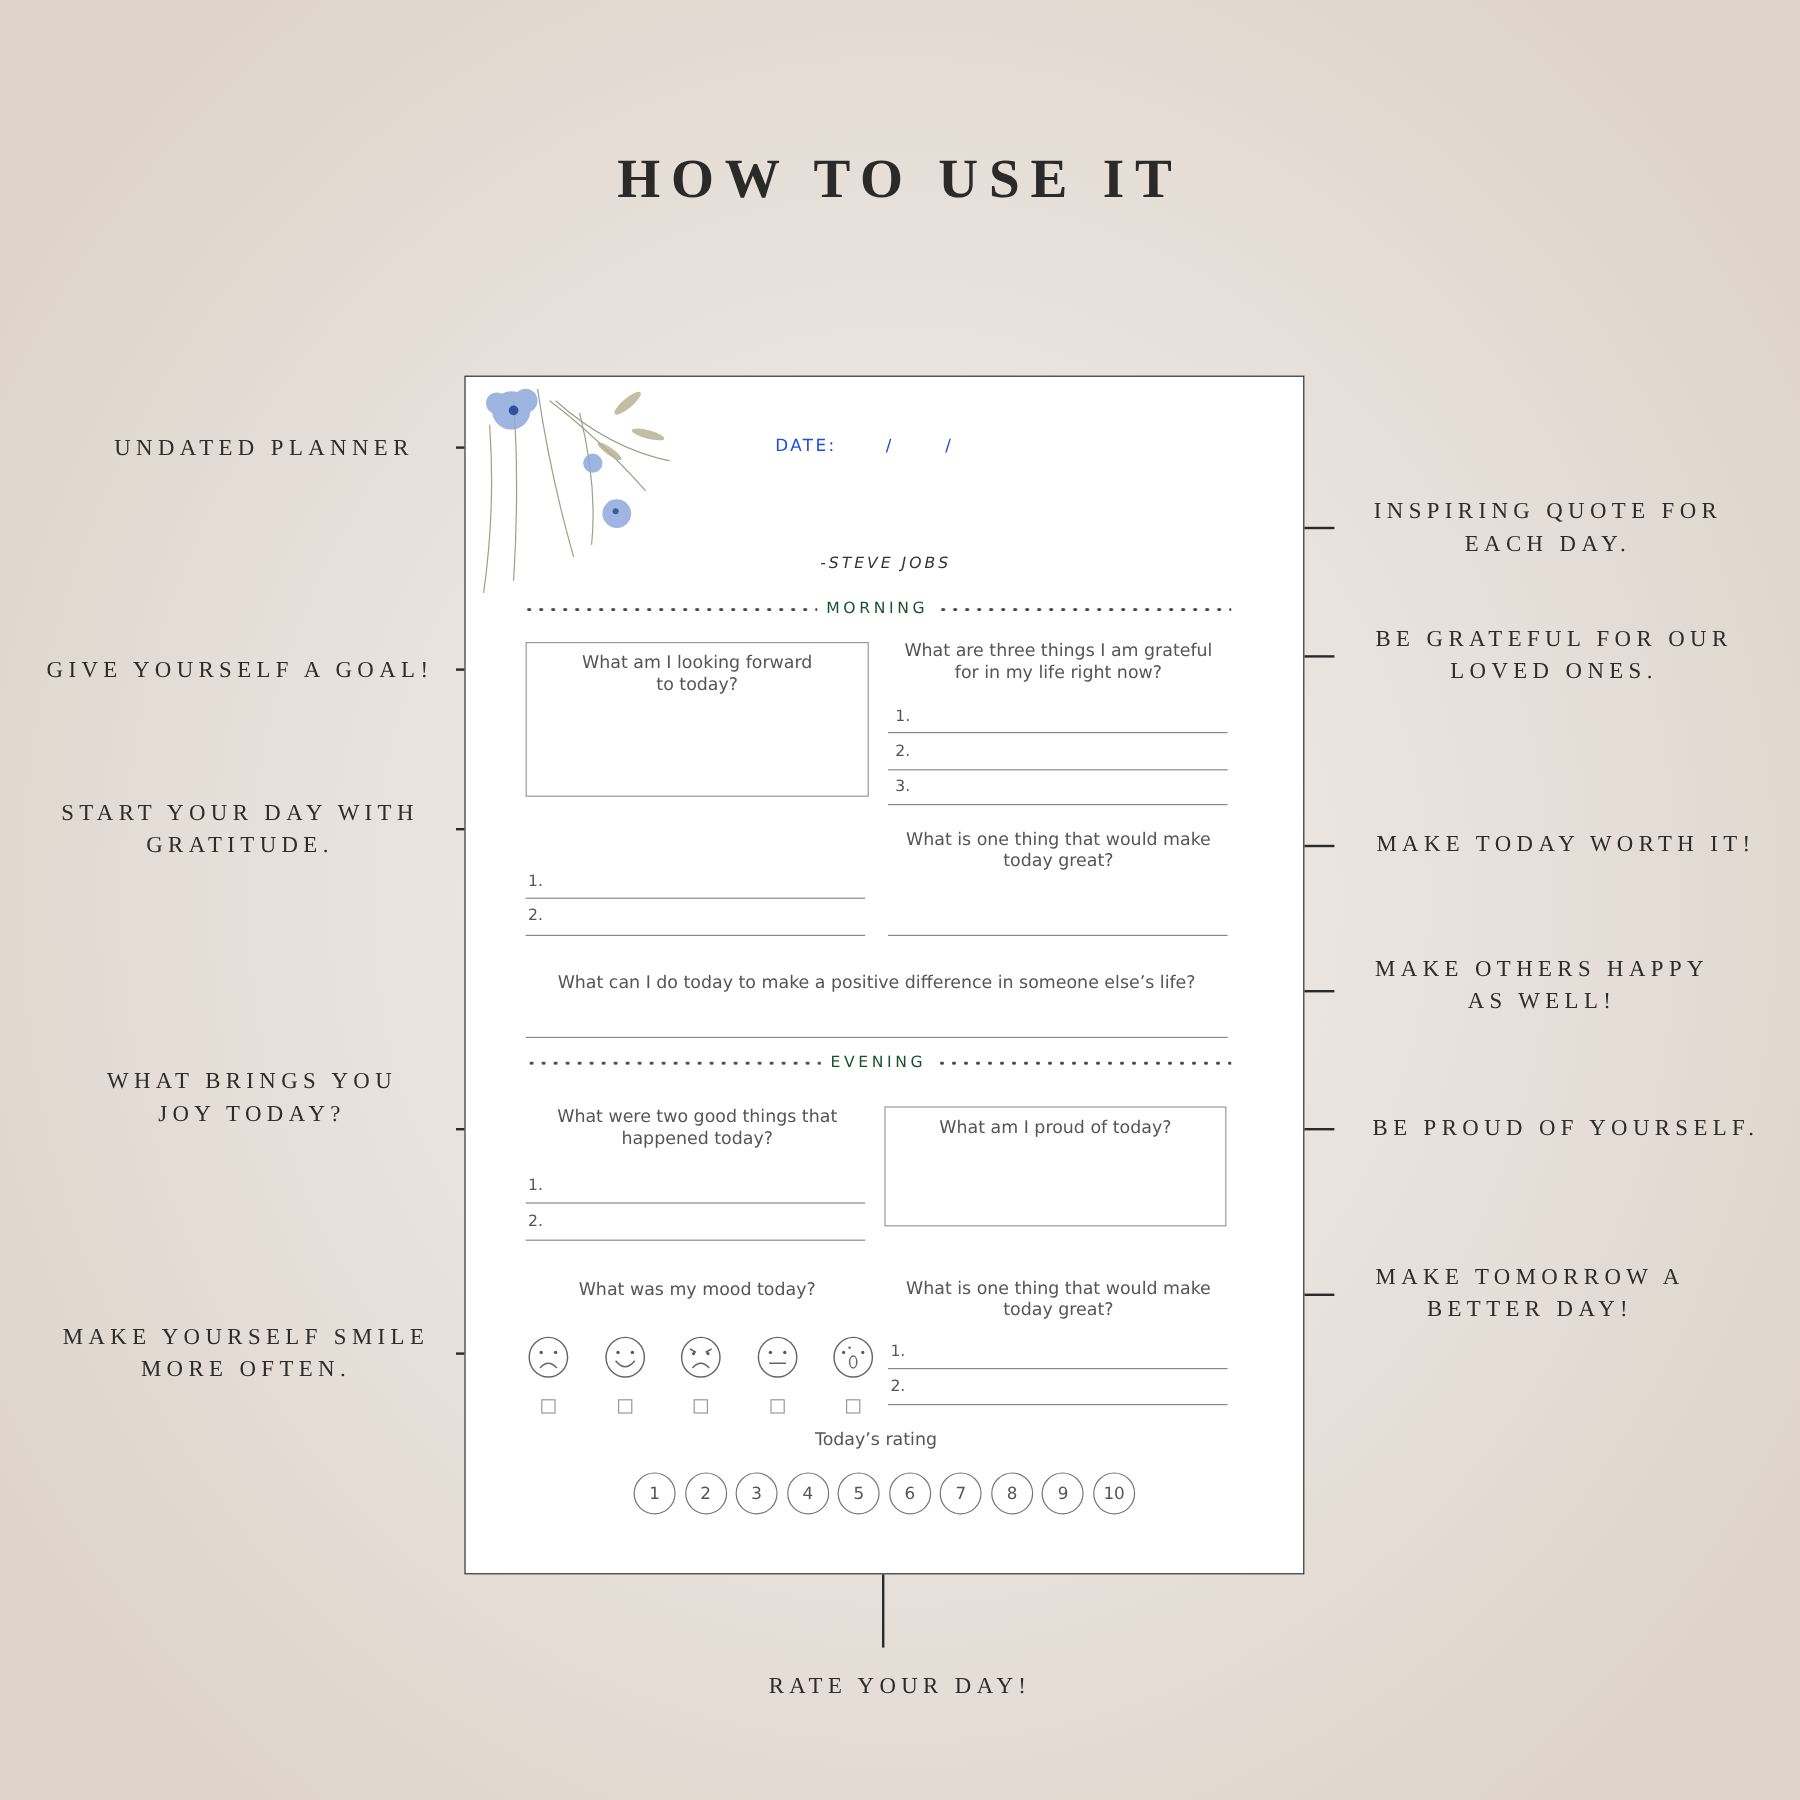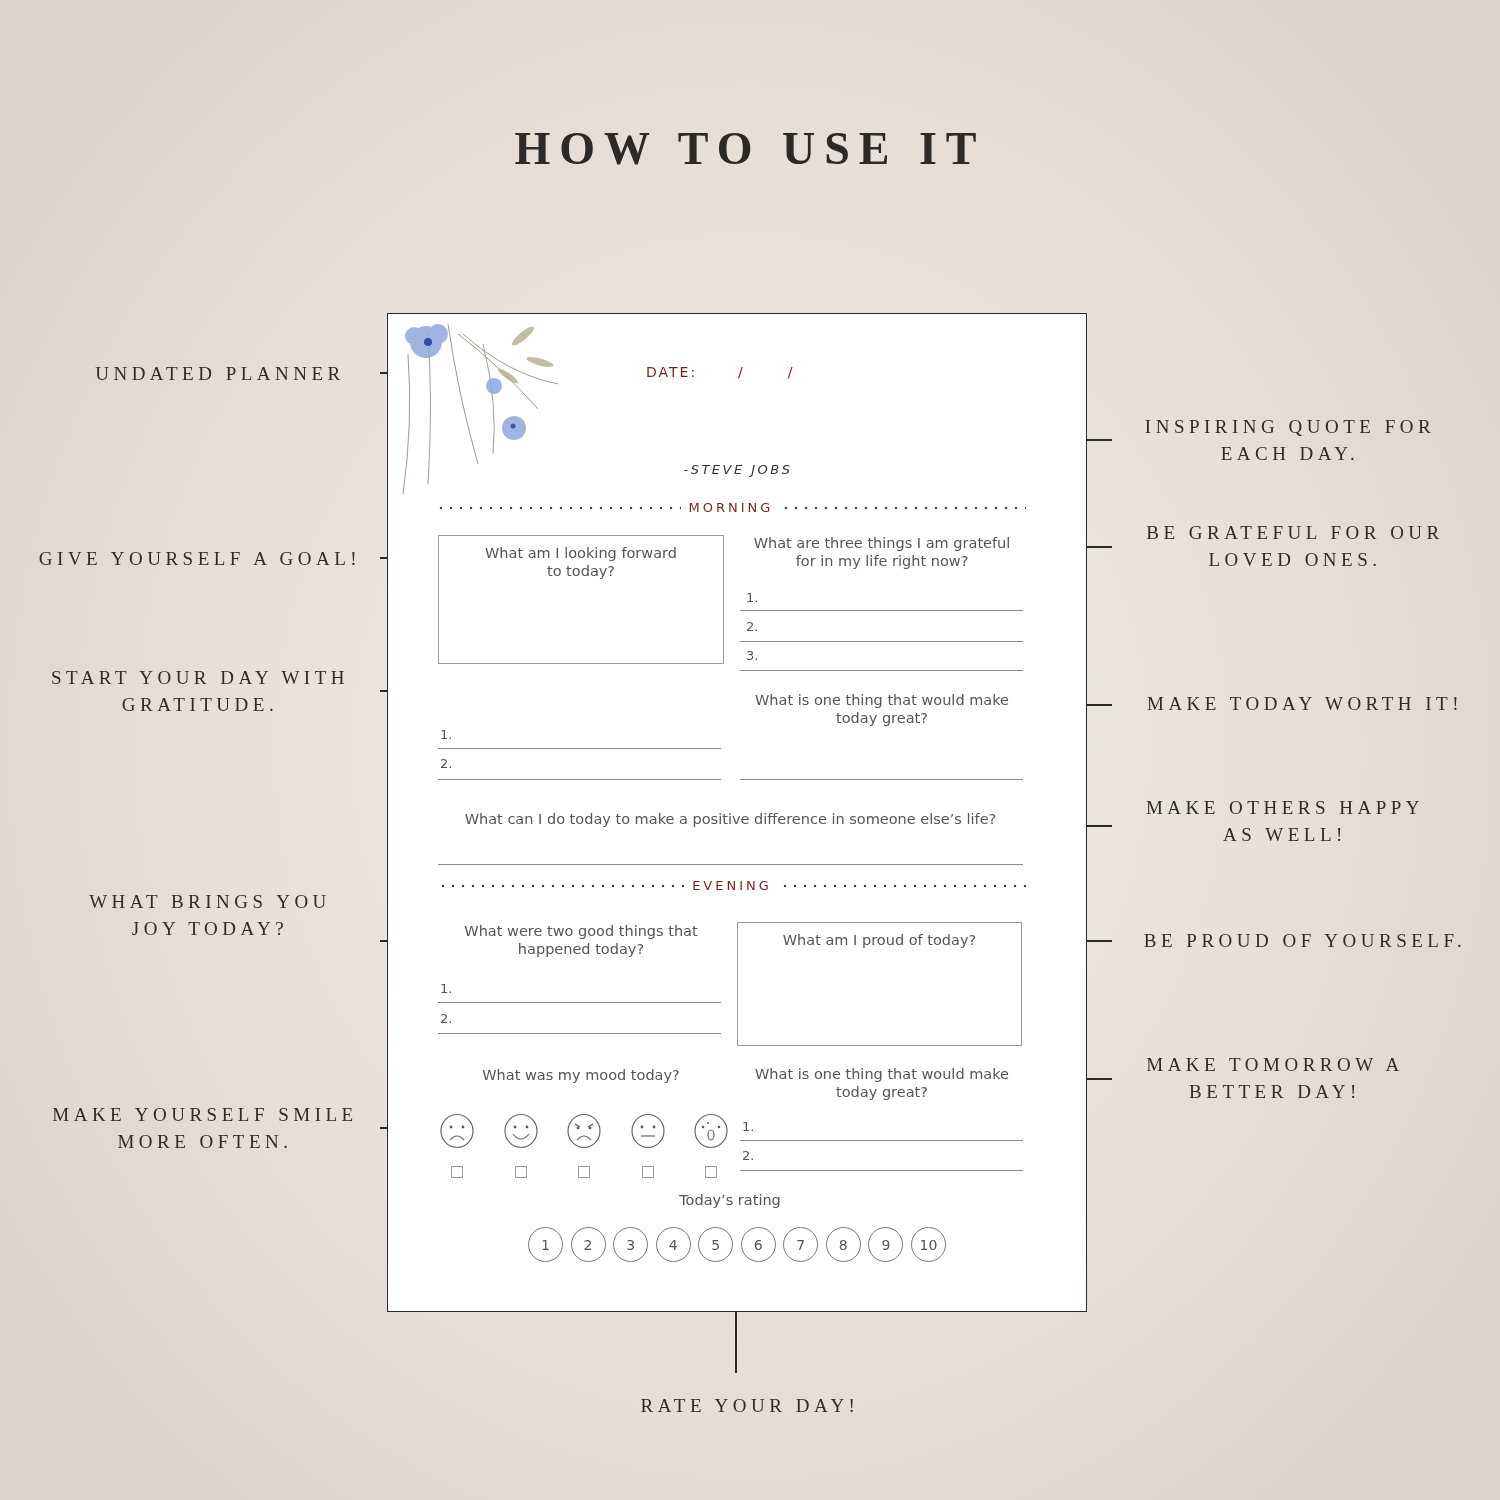--- a/index.html
+++ b/index.html
@@ -21,24 +21,24 @@
     color: #2e2b28; text-align: center; line-height: 27px; white-space: pre-line;
   }
   .hline { height: 1.5px; background: #2a2a2a; }
   .vline { width: 1.5px; background: #2a2a2a; }
 
   .page {
     left: 387px; top: 313px; width: 700px; height: 999px;
     background: #ffffff; border: 1.5px solid #2b2b2b;
   }
   .q { font-family: "DejaVu Sans", sans-serif; font-size: 14.5px; color: #555; text-align: center; line-height: 18px; white-space: pre-line; }
-  .date { font-family: "DejaVu Sans", sans-serif; font-size: 14px; letter-spacing: 2px; color: #7f1d1d; }
+  .date { font-family: "DejaVu Sans", sans-serif; font-size: 14px; letter-spacing: 2px; color: #1d4ed8; }
   .quote { font-family: "DejaVu Sans", sans-serif; font-style: italic; font-size: 17px; letter-spacing: 1.2px; color: #444; text-align: center; line-height: 21px; white-space: pre-line; }
   .author { font-family: "DejaVu Sans", sans-serif; font-style: italic; font-size: 13px; letter-spacing: 2.5px; color: #333; text-align:center; }
-  .section { display: flex; align-items: center; font-family: "DejaVu Sans", sans-serif; font-size: 13px; letter-spacing: 3px; color: #7f1d1d; }
+  .section { display: flex; align-items: center; font-family: "DejaVu Sans", sans-serif; font-size: 13px; letter-spacing: 3px; color: #14532d; }
   .dots { flex: 1; height: 4px; background-image: radial-gradient(circle, #444 1.4px, transparent 1.6px); background-size: 10px 4px; background-repeat: repeat-x; }
   .section span { padding: 0 8px; }
   .box { border: 1.2px solid #9a9a9a; }
   .rule { height: 1.2px; background: #8a8a8a; }
   .num { font-family: "DejaVu Sans", sans-serif; font-size: 13px; color: #555; }
   .face { width: 36px; height: 36px; }
   .cbox { width: 12px; height: 12px; border: 1px solid #999; background:#fff; }
   .rate { width: 35px; height: 35px; border: 1.2px solid #777; border-radius: 50%; display: flex; align-items: center; justify-content: center; font-family: "DejaVu Sans", sans-serif; font-size: 14px; color: #555; }
 </style>
 </head>
@@ -164,21 +164,21 @@
     <div class="dots"></div>
   </div>
 
   <div class="abs q" style="left:50px;top:608px;width:286px;">What were two good things that
 happened today?</div>
   <div class="abs num" style="left:52px;top:667px;">1.</div>
   <div class="abs rule" style="left:50px;top:688px;width:283px;"></div>
   <div class="abs num" style="left:52px;top:697px;">2.</div>
   <div class="abs rule" style="left:50px;top:719px;width:283px;"></div>
 
-  <div class="abs box" style="left:349px;top:608px;width:285px;height:124px;">
+  <div class="abs box" style="left:349px;top:608px;width:285px;height:100px;">
     <div class="q" style="margin-top:8px;">What am I proud of today?</div>
   </div>
 
   <div class="abs q" style="left:50px;top:752px;width:286px;">What was my mood today?</div>
   <div class="abs" style="left:51px;top:799px;width:290px;display:flex;justify-content:space-between;">
     <svg class="face" viewBox="0 0 36 36">
         <ellipse cx="18" cy="18" rx="16" ry="16.5" fill="none" stroke="#666" stroke-width="1.2"></ellipse>
         <circle cx="12" cy="14" r="1.4" fill="#555"></circle>
         <circle cx="24" cy="14" r="1.4" fill="#555"></circle>
         <path d="M11 27 Q18 19 25 27" fill="none" stroke="#666" stroke-width="1.2"></path>

